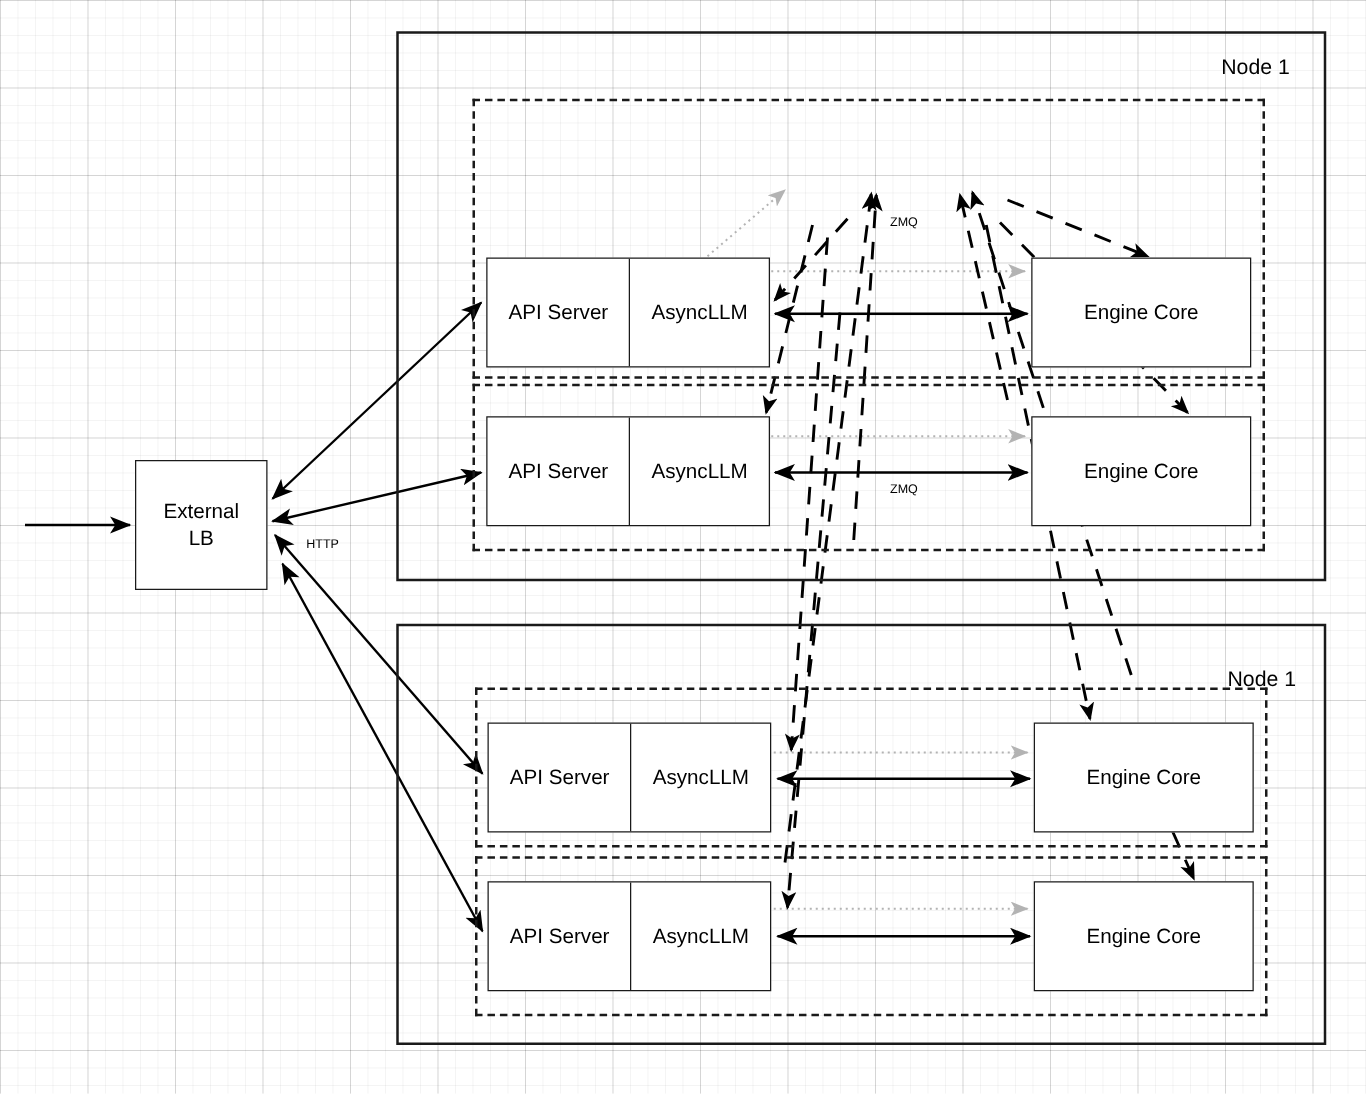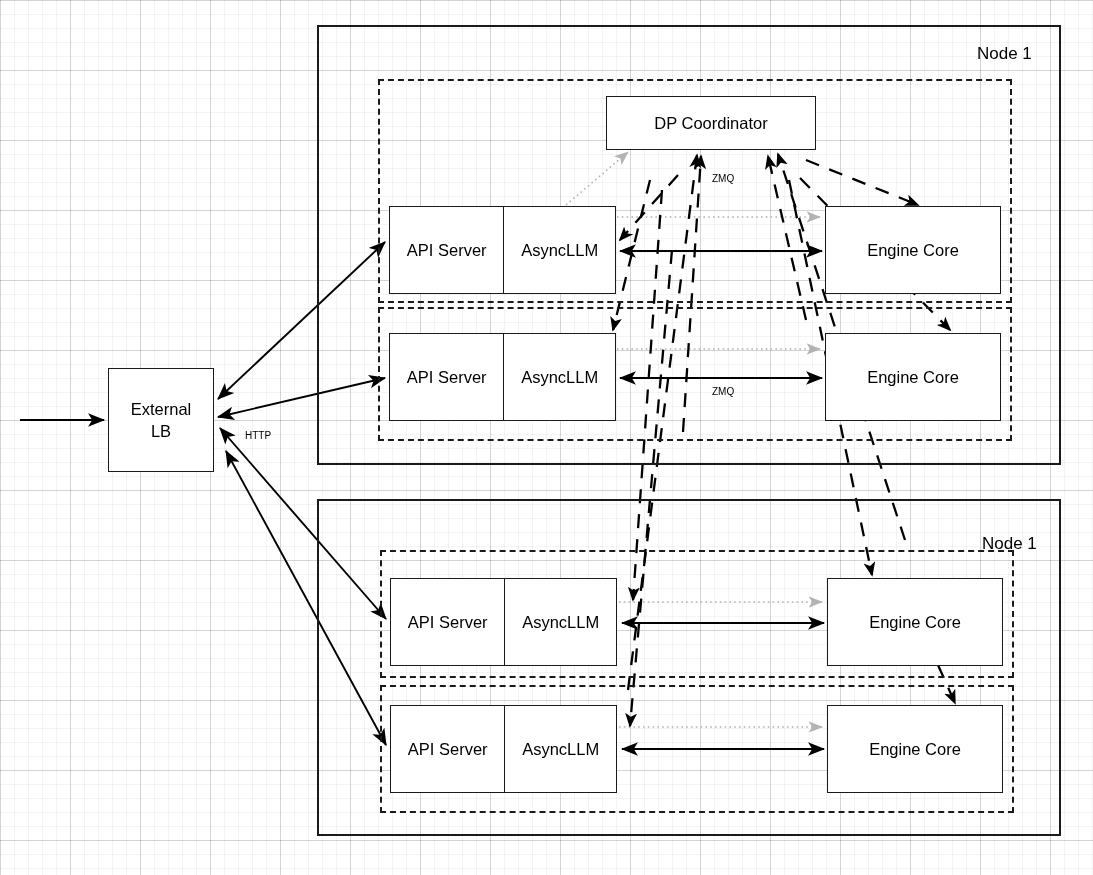--- a/index.html
+++ b/index.html
@@ -170,23 +170,20 @@
     <div>
       <div>External</div>
       <div>LB</div>
     </div>
   </div>
   <div class="free-label" style="left:245px; top:430px;text-align:right;">HTTP</div>
 
   <div class="node-box" style="left:317px; top:25px; width:744px; height:440px;"></div>
   <div class="node-title" style="left:977px; top:44px;">Node 1</div>
 
-  <div class="plain-box" style="left:606px; top:96px; width:210px; height:54px;">
-    <span>DP Coordinator</span>
-  </div>
   <div class="free-label" style="left:712px; top:173px;">ZMQ</div>
 
   <div class="group-box" style="left:378px; top:79px; width:634px; height:224px;"></div>
   <div class="unit-box" style="left:389px; top:206px; width:227px; height:88px;">
     <div class="unit-half left">API Server</div>
     <div class="unit-half">AsyncLLM</div>
   </div>
   <div class="plain-box" style="left:825px; top:206px; width:176px; height:88px;">
     <span>Engine Core</span>
   </div>

